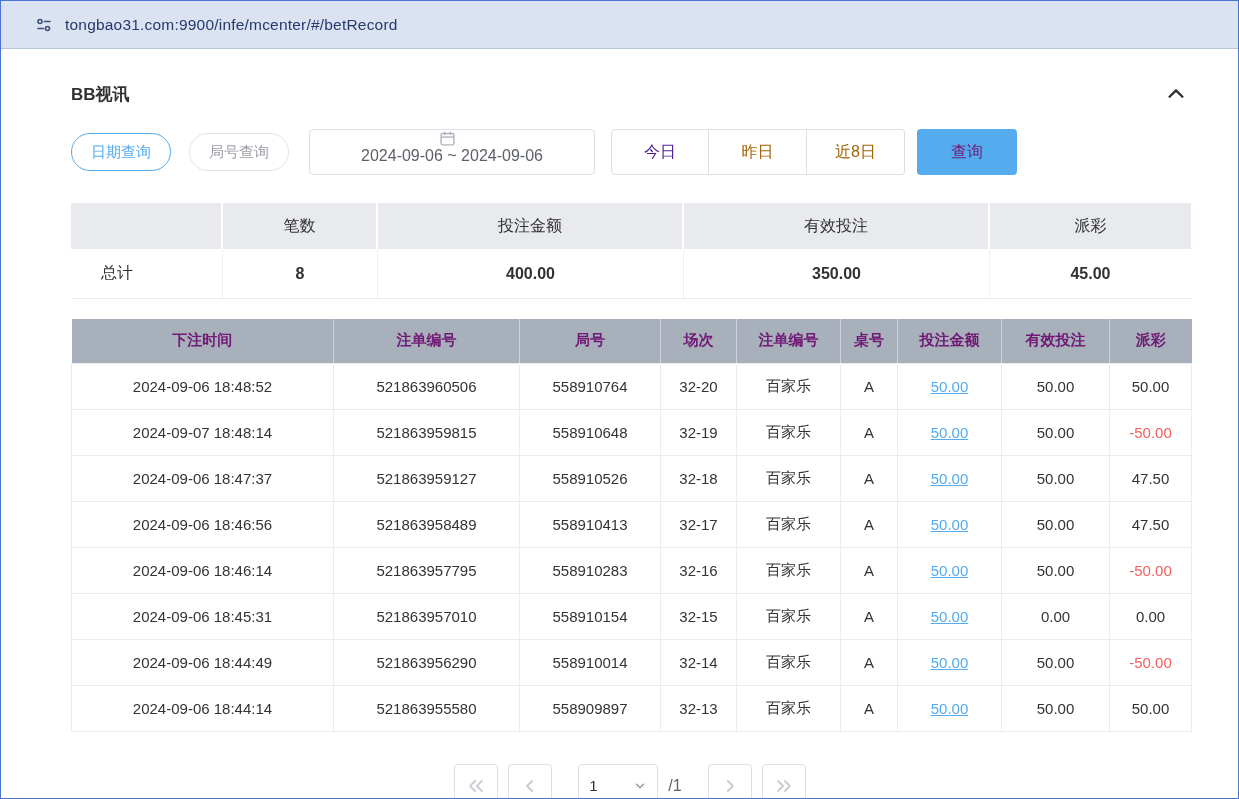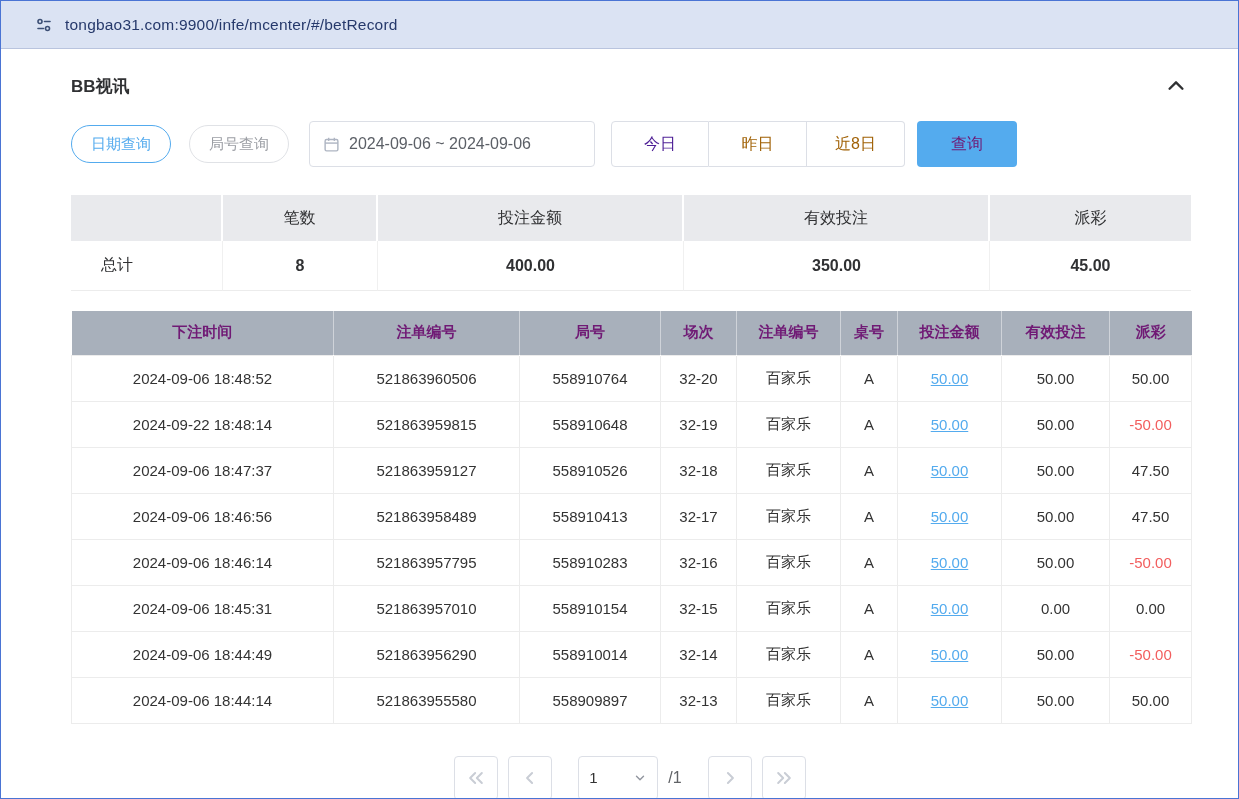--- a/index.html
+++ b/index.html
@@ -14,36 +14,36 @@
   
   .address-bar {
     height:48px; background:#dbe3f3; border-bottom:1px solid #b9c4de;
     display:flex; align-items:center; padding-left:34px;
   }
   .address-bar .url { color:#26396b; font-size:15.5px; margin-left:12px; letter-spacing:0.2px; }
 
   
   .content { padding:0 49px 0 70px; }
 
-  .panel-header { display:flex; justify-content:space-between; align-items:center; padding-top:24px; }
+  .panel-header { display:flex; justify-content:space-between; align-items:center; padding-top:32px; }
   .panel-title { font-size:17px; font-weight:bold; color:#303133; }
   .collapse-btn { background:none; border:none; padding:2px; cursor:pointer; line-height:0; }
 
   
   .filters { display:flex; align-items:center; margin-top:22px; }
   .pill {
     height:38px; padding:12px 19px; border-radius:19px; background:#fff;
     font-size:15px; display:flex; align-items:center; cursor:pointer; border:1px solid transparent;
   }
   .pill.active { border-color:#54abee; color:#54abee; }
   .pill.inactive { border-color:#e0e2e6; color:#9a9da3; margin-left:18px; }
 
   .date-input {
     margin-left:20px; width:286px; height:46px; border:1px solid #dcdfe6; border-radius:4px;
-    display:flex; align-items:center; padding:0 13px; color:#5b5f66; font-size:16px; background:#fff; cursor:pointer;
+    display:flex; align-items:center; padding:0 13px; color:#5b5f66; font-size:16px; background:#fff; cursor:pointer;flex-direction:column;
   }
   .date-input .cal { margin-right:9px; line-height:0; }
 
   .quick-group { display:flex; margin-left:16px; }
   .quick-btn {
     width:98px; height:46px; background:#fff; border:1px solid #dcdfe6; border-left:none;
     font-size:16px; display:flex; align-items:center; justify-content:center; cursor:pointer;
   }
   .quick-btn:first-child { border-left:1px solid #dcdfe6; border-radius:4px 0 0 4px; }
   .quick-btn:last-child { border-radius:0 4px 4px 0; }
@@ -211,21 +211,21 @@
           <td>521863960506</td>
           <td>558910764</td>
           <td>32-20</td>
           <td>百家乐</td>
           <td>A</td>
           <td><a class="bet-link">50.00</a></td>
           <td>50.00</td>
           <td>50.00</td>
         </tr>
         <tr>
-          <td>2024-09-22 18:48:14</td>
+          <td>2024-09-07 18:48:14</td>
           <td>521863959815</td>
           <td>558910648</td>
           <td>32-19</td>
           <td>百家乐</td>
           <td>A</td>
           <td><a class="bet-link">50.00</a></td>
           <td>50.00</td>
           <td style="color: rgb(242, 94, 94);">-50.00</td>
         </tr>
         <tr>

